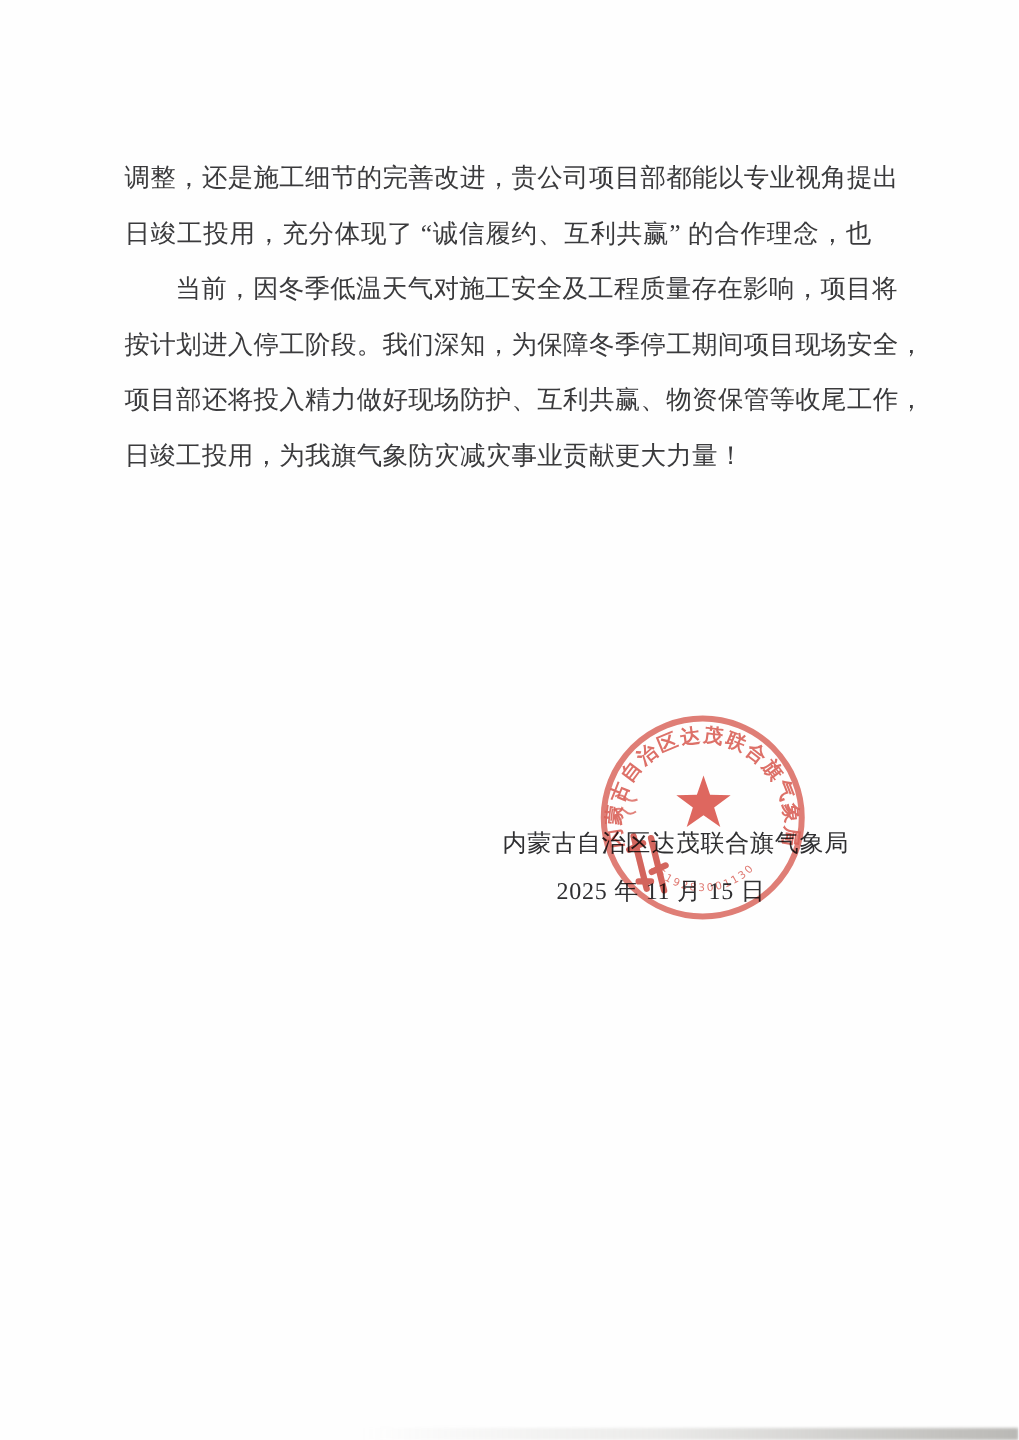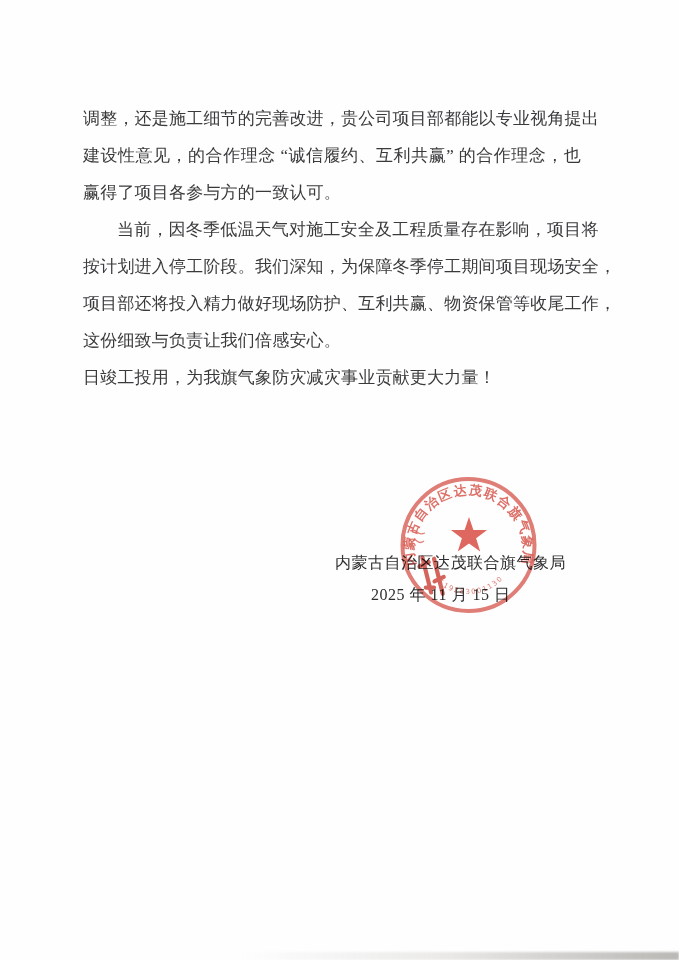--- a/index.html
+++ b/index.html
@@ -86,26 +86,24 @@
     filter: blur(1px);
   }
 </style>
 </head>
 <body>
 
 <div class="page">
 
   <div class="letter-body">
     <div class="line full">调整，还是施工细节的完善改进，贵公司项目部都能以专业视角提出</div>
-    <div class="line full">建设性意见，的合作理念 “诚信履约、互利共赢” 的合作理念，也</div>
-    <div class="line end">赢得了项目各参与方的一致认可。</div>
+    <div class="line full">日竣工投用，充分体现了 “诚信履约、互利共赢” 的合作理念，也</div>
     <div class="line full ind">当前，因冬季低温天气对施工安全及工程质量存在影响，项目将</div>
     <div class="line full">按计划进入停工阶段。我们深知，为保障冬季停工期间项目现场安全，</div>
     <div class="line full">项目部还将投入精力做好现场防护、互利共赢、物资保管等收尾工作，</div>
-    <div class="line end">这份细致与负责让我们倍感安心。</div>
     <div class="line end">日竣工投用，为我旗气象防灾减灾事业贡献更大力量！</div>
   </div>
 
   <div class="sig-org">内蒙古自治区达茂联合旗气象局</div>
   <div class="sig-date">2025 年 11 月 15 日</div>
 
   <div class="seal">
     <svg viewBox="0 0 144 144" xmlns="http://www.w3.org/2000/svg">
       <defs>
         <path id="sealTextArc" d="M 18.3 90.5 A 55 55 0 1 1 124.7 90.5" fill="none"></path>

